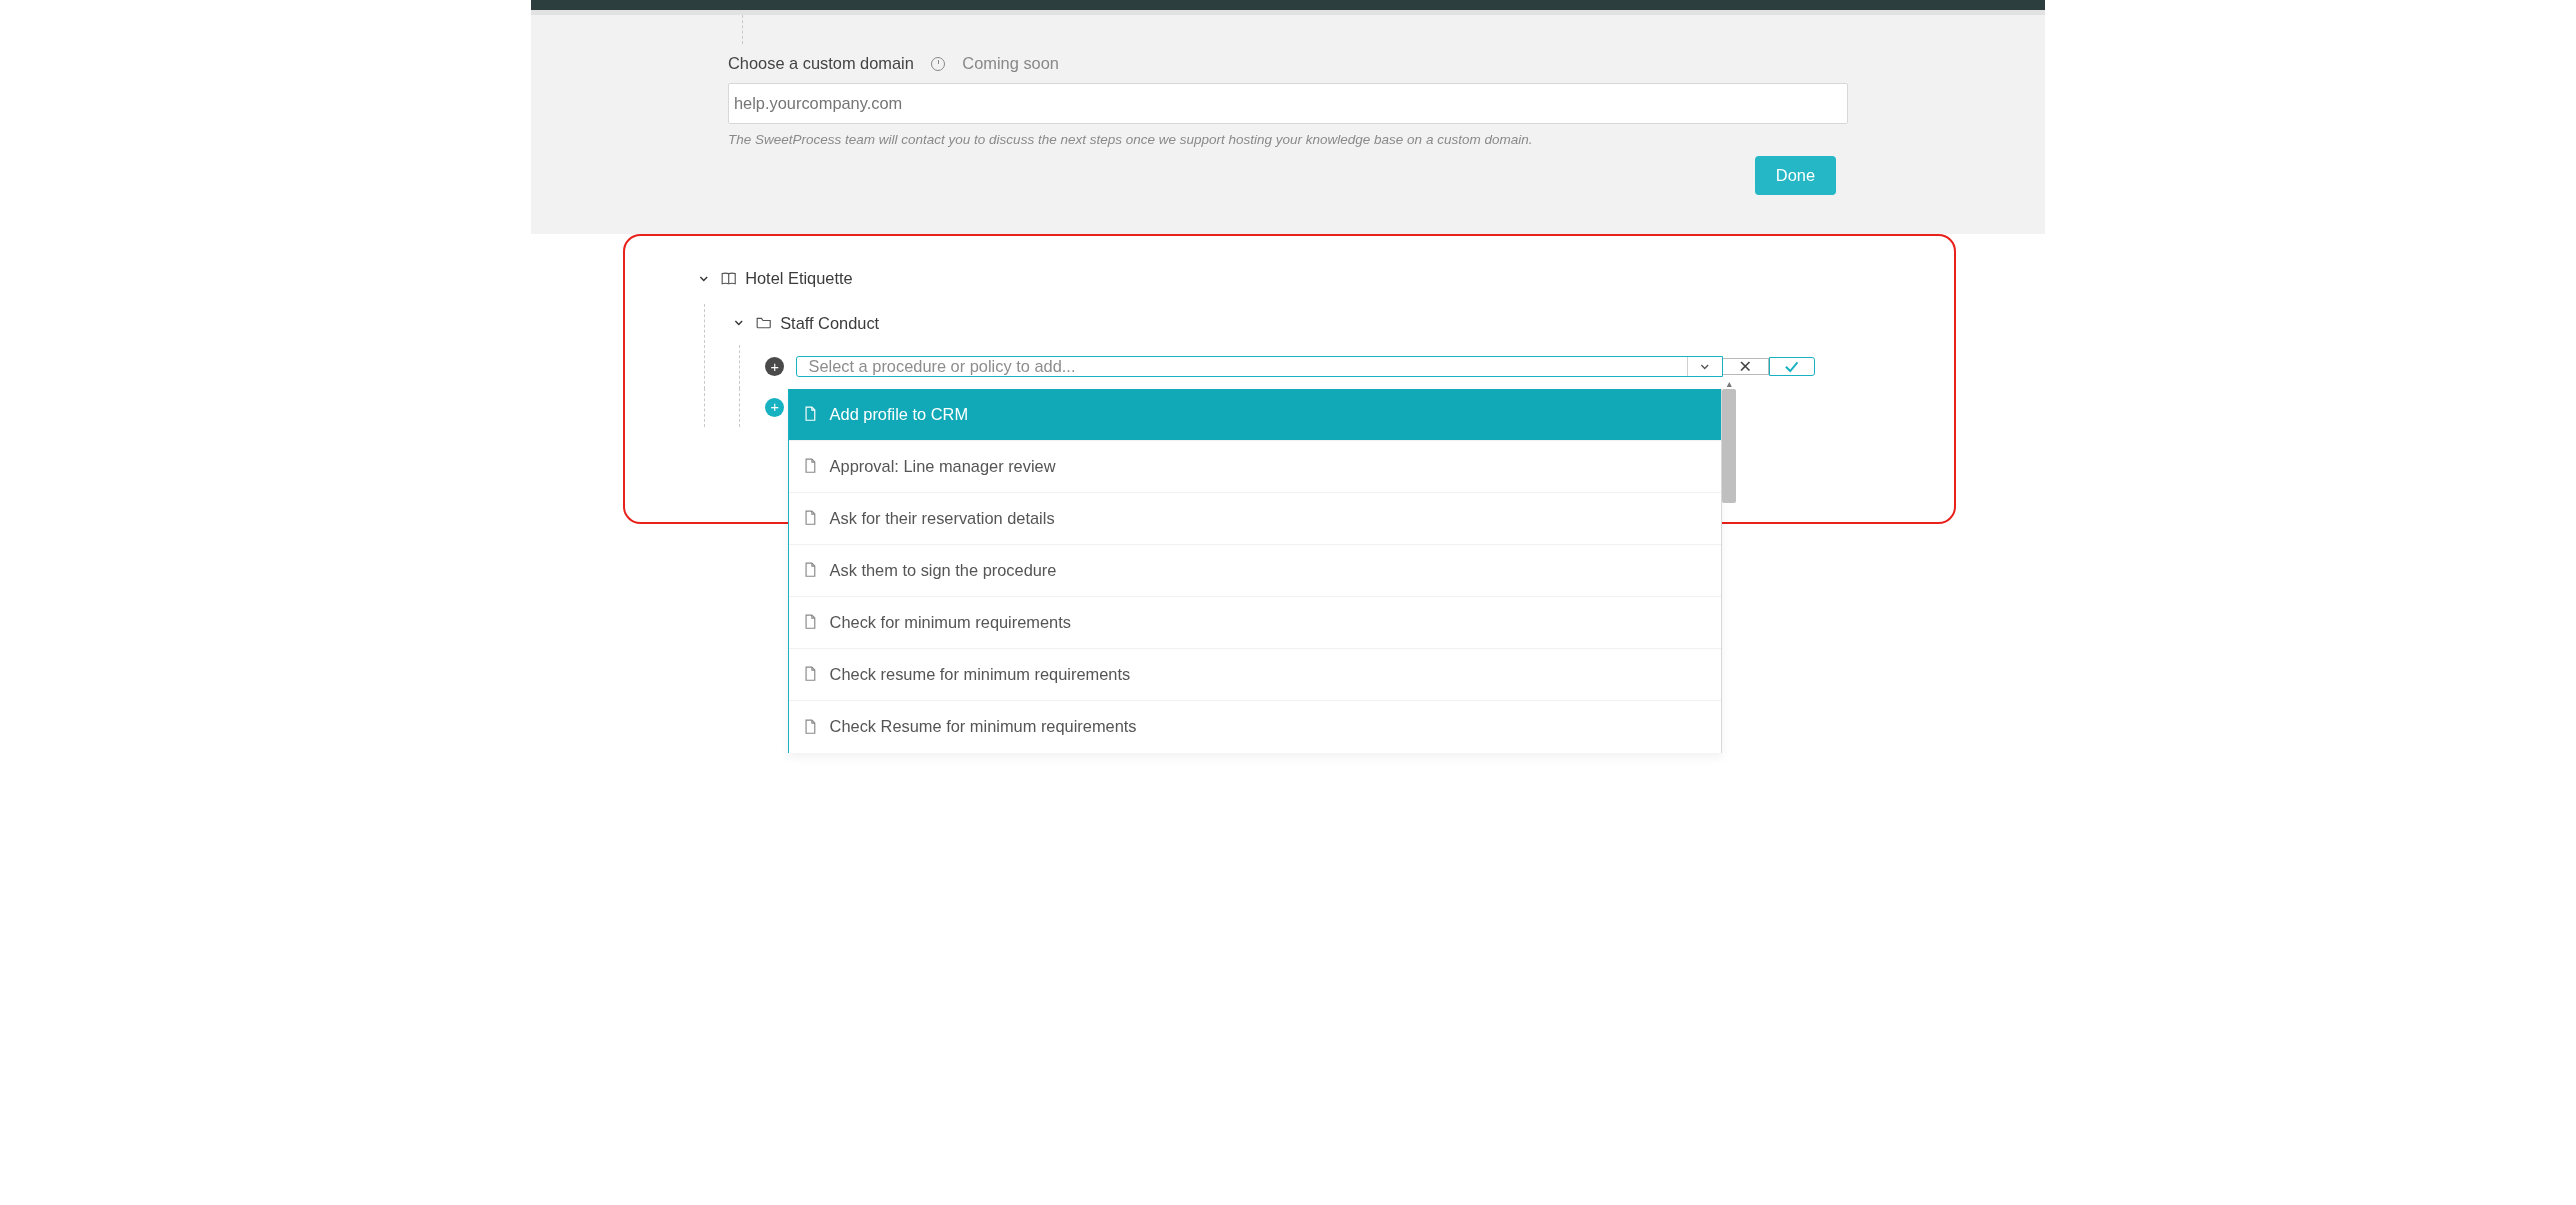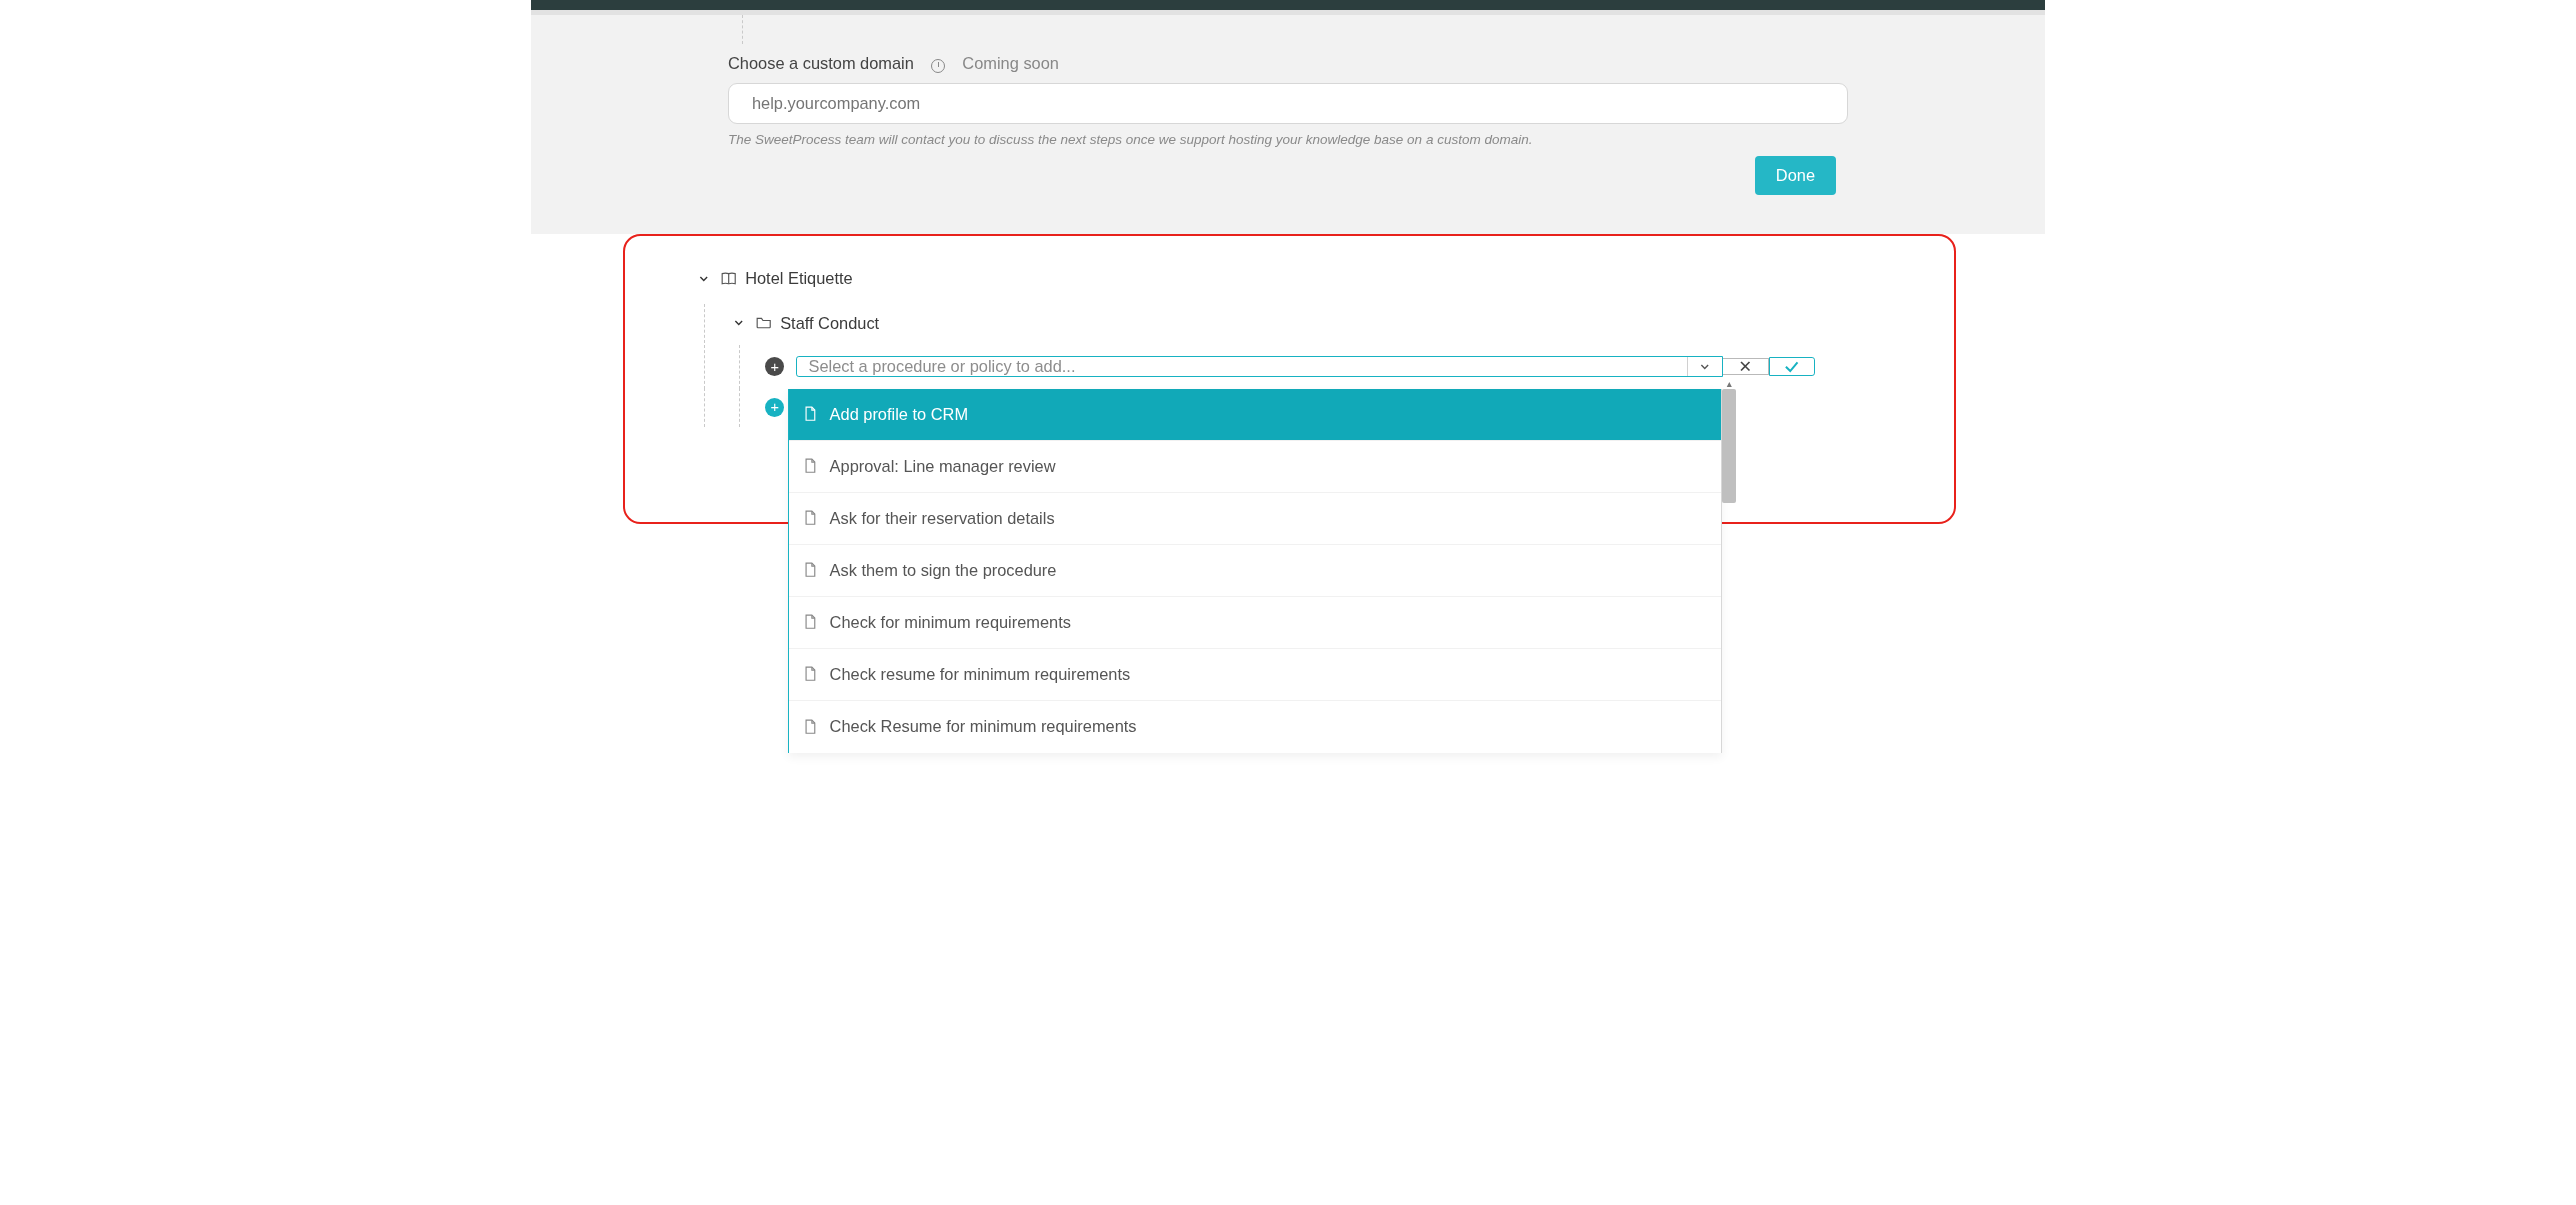--- a/index.html
+++ b/index.html
@@ -4,26 +4,26 @@
 <style>
   *{box-sizing:border-box;margin:0;padding:0;font-family:"Segoe UI",Arial,sans-serif}
   body{background:#fff;width:2576px;height:1205px;overflow:hidden;transform-origin:top left}
   .viewport{width:1514px;margin:0 auto;position:relative}
 
   .top-strip{height:9.7px;background:#2c3e3e}
   .sep-bar{height:5.8px;background:#e2e2e2}
   .gray-panel{background:#f2f2f2;padding:39px 0 58px 0}
   .gray-inner{width:1120px;margin:0 auto;position:relative}
 
-  .field-label-row{display:flex;align-items:flex-end;gap:17px;color:#444;font-size:16.4px;margin-bottom:9.7px}
+  .field-label-row{display:flex;align-items:center;gap:17px;color:#444;font-size:16.4px;margin-bottom:9.7px}
   .coming-soon{color:#888}
   .clock-icon{display:inline-block;width:14.5px;height:14.5px;border:1.4px solid #888;border-radius:50%;position:relative}
   .clock-icon::after{content:"";position:absolute;width:1.4px;height:4.8px;background:#888;top:1.9px;left:5.8px}
 
-  .domain-input{width:100%;height:41px;border:1px solid #d7d7d7;border-radius:9px;padding:0 23px;font-size:16.4px;color:#444;background:#fff}
+  .domain-input{width:100%;height:41px;border:1px solid #d7d7d7;border-radius:2px;padding:0 5px;font-size:16.4px;color:#444;background:#fff}
   .help-text{font-style:italic;color:#8a8a8a;font-size:13.5px;margin-top:7.7px}
 
   .done-btn{position:absolute;right:12px;bottom:-48px;background:#25b7c6;color:#fff;border:none;border-radius:3.9px;padding:9.7px 21px;font-size:16.4px;cursor:pointer}
   .gray-panel{padding-bottom:87px}
 
   .white-area{background:#fff;padding-top:25px;position:relative}
   .red-box{position:absolute;left:92px;top:0;width:1333px;height:290px;border:2.9px solid #e8211b;border-radius:17.4px;pointer-events:none}
 
   .tree{margin-left:164px;width:1120px;position:relative}
   .tree-row{display:flex;align-items:center;height:39px;font-size:16.4px;color:#3b3b3b}

